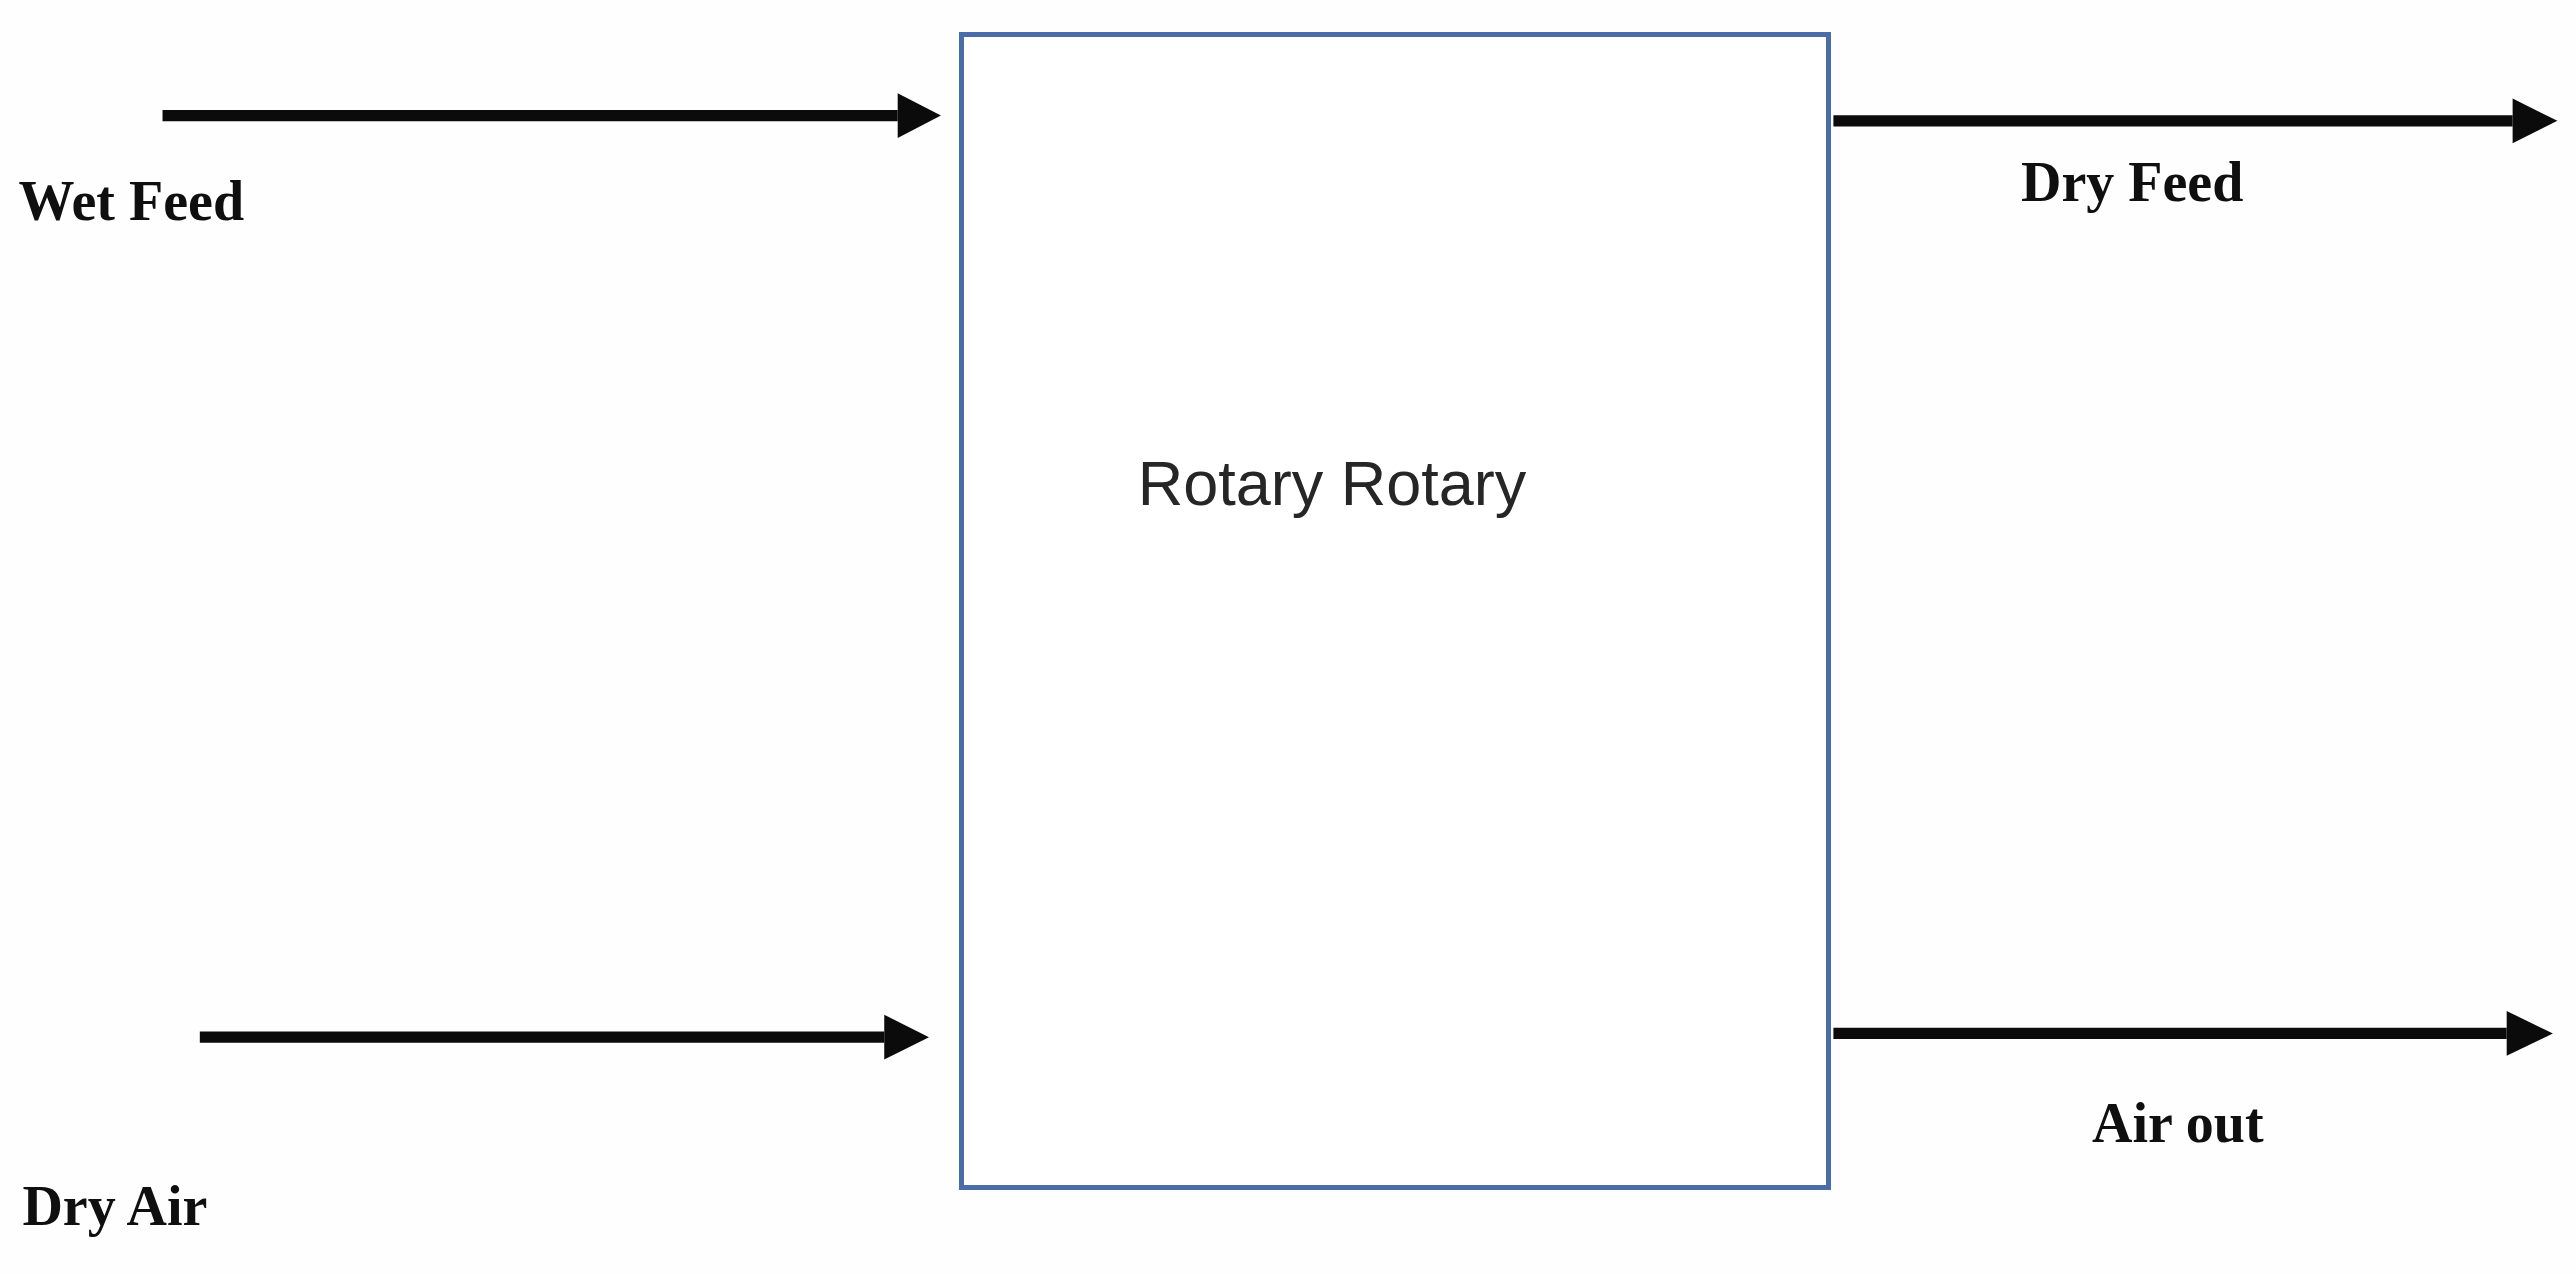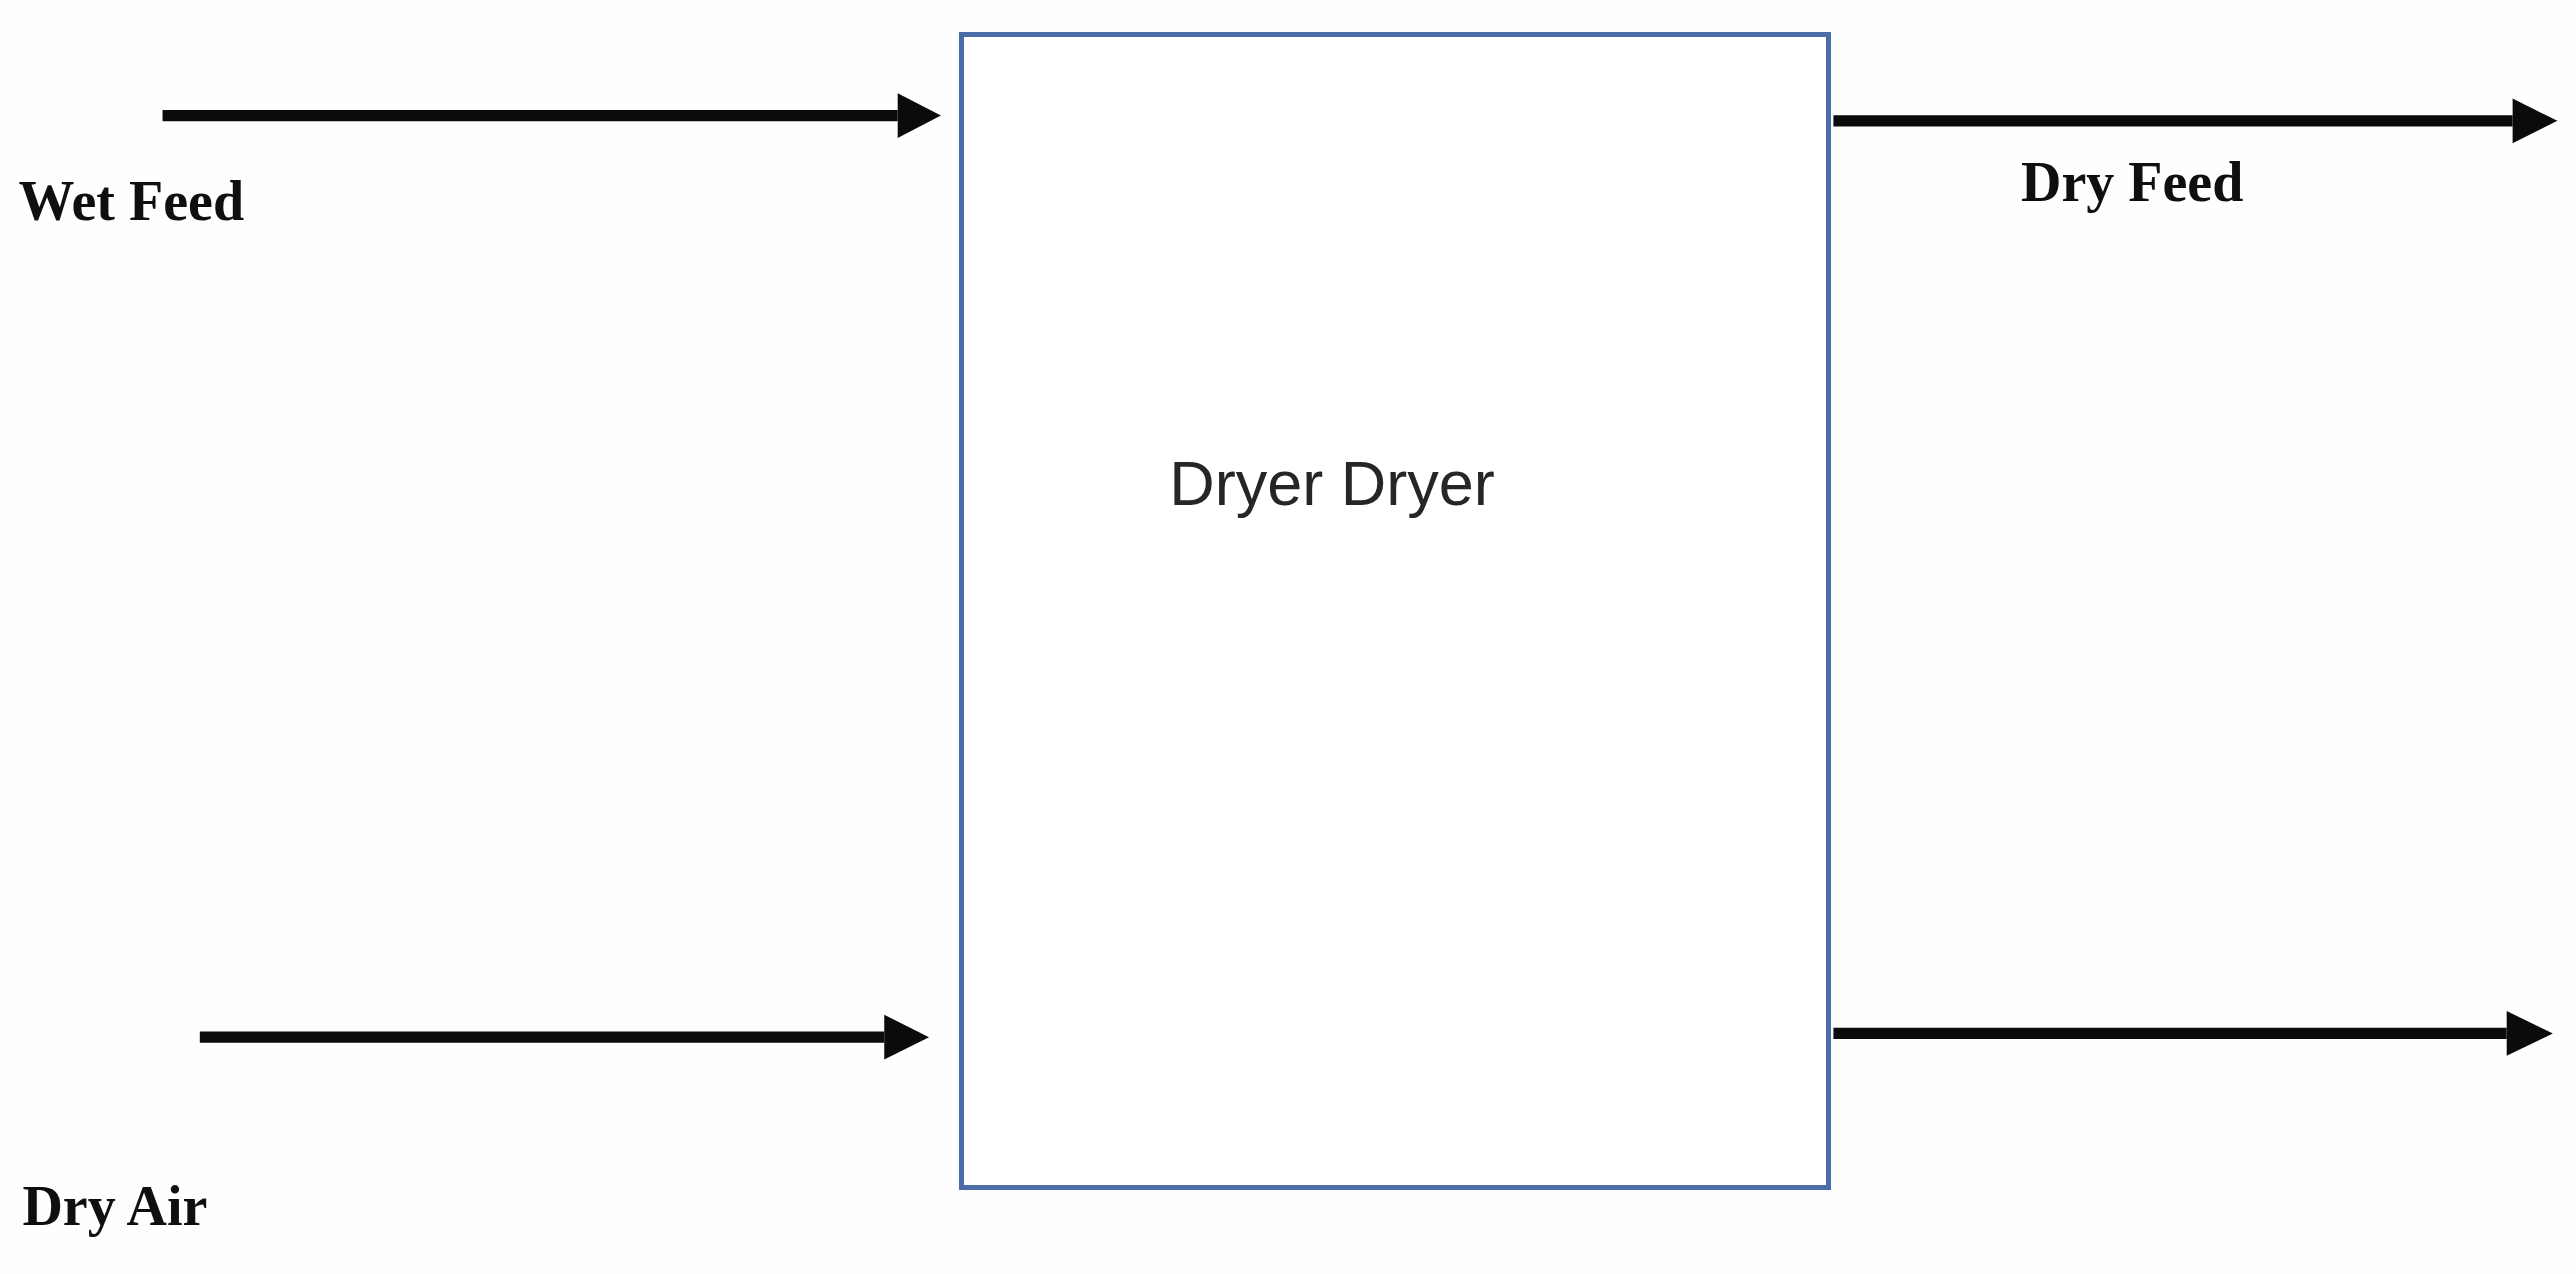--- a/index.html
+++ b/index.html
@@ -81,23 +81,24 @@
       <polygon class="arrow-head" points="1186,1361 1246,1391 1186,1421"></polygon>
     </g>
     <g>
       <line class="arrow-line" x1="2459" y1="1386" x2="3362" y2="1386"></line>
       <polygon class="arrow-head" points="3362,1356 3424,1386 3362,1416"></polygon>
     </g>
   </svg>
 
   <div class="unit-box"></div>
 
-  <div class="unit-label">Dryer Dryer</div>
+  <div class="unit-label">Rotary Rotary</div>
 
   <div class="stream-label wet-feed">Wet Feed</div>
 
   <div class="stream-label dry-feed">Dry Feed</div>
 
   <div class="stream-label dry-air">Dry Air</div>
 
+  <div class="stream-label air-out">Air out</div>
 
 </div>
 
 
 </body></html>

